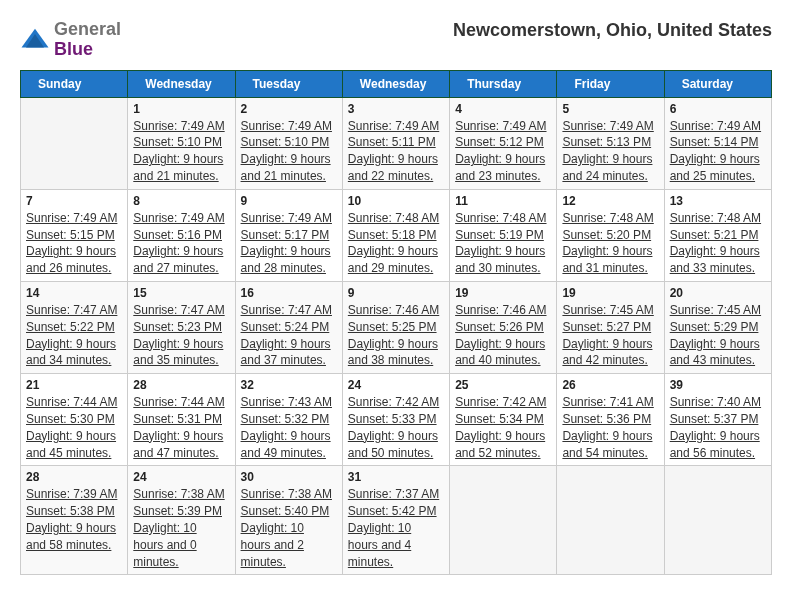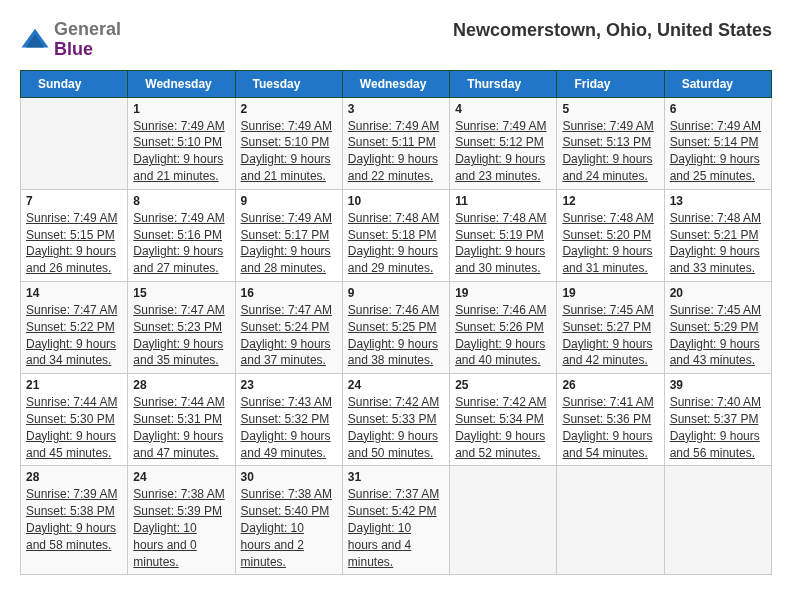--- a/index.html
+++ b/index.html
@@ -209,21 +209,21 @@
       <tr>
         <td>
           <div class="day-num">21</div>
           <div class="cell-text">Sunrise: 7:44 AM<br>Sunset: 5:30 PM<br>Daylight: 9 hours and 45 minutes.</div>
         </td>
         <td>
           <div class="day-num">28</div>
           <div class="cell-text">Sunrise: 7:44 AM<br>Sunset: 5:31 PM<br>Daylight: 9 hours and 47 minutes.</div>
         </td>
         <td>
-          <div class="day-num">23</div>
+          <div class="day-num">32</div>
           <div class="cell-text">Sunrise: 7:43 AM<br>Sunset: 5:32 PM<br>Daylight: 9 hours and 49 minutes.</div>
         </td>
         <td>
           <div class="day-num">24</div>
           <div class="cell-text">Sunrise: 7:42 AM<br>Sunset: 5:33 PM<br>Daylight: 9 hours and 50 minutes.</div>
         </td>
         <td>
           <div class="day-num">25</div>
           <div class="cell-text">Sunrise: 7:42 AM<br>Sunset: 5:34 PM<br>Daylight: 9 hours and 52 minutes.</div>
         </td>

